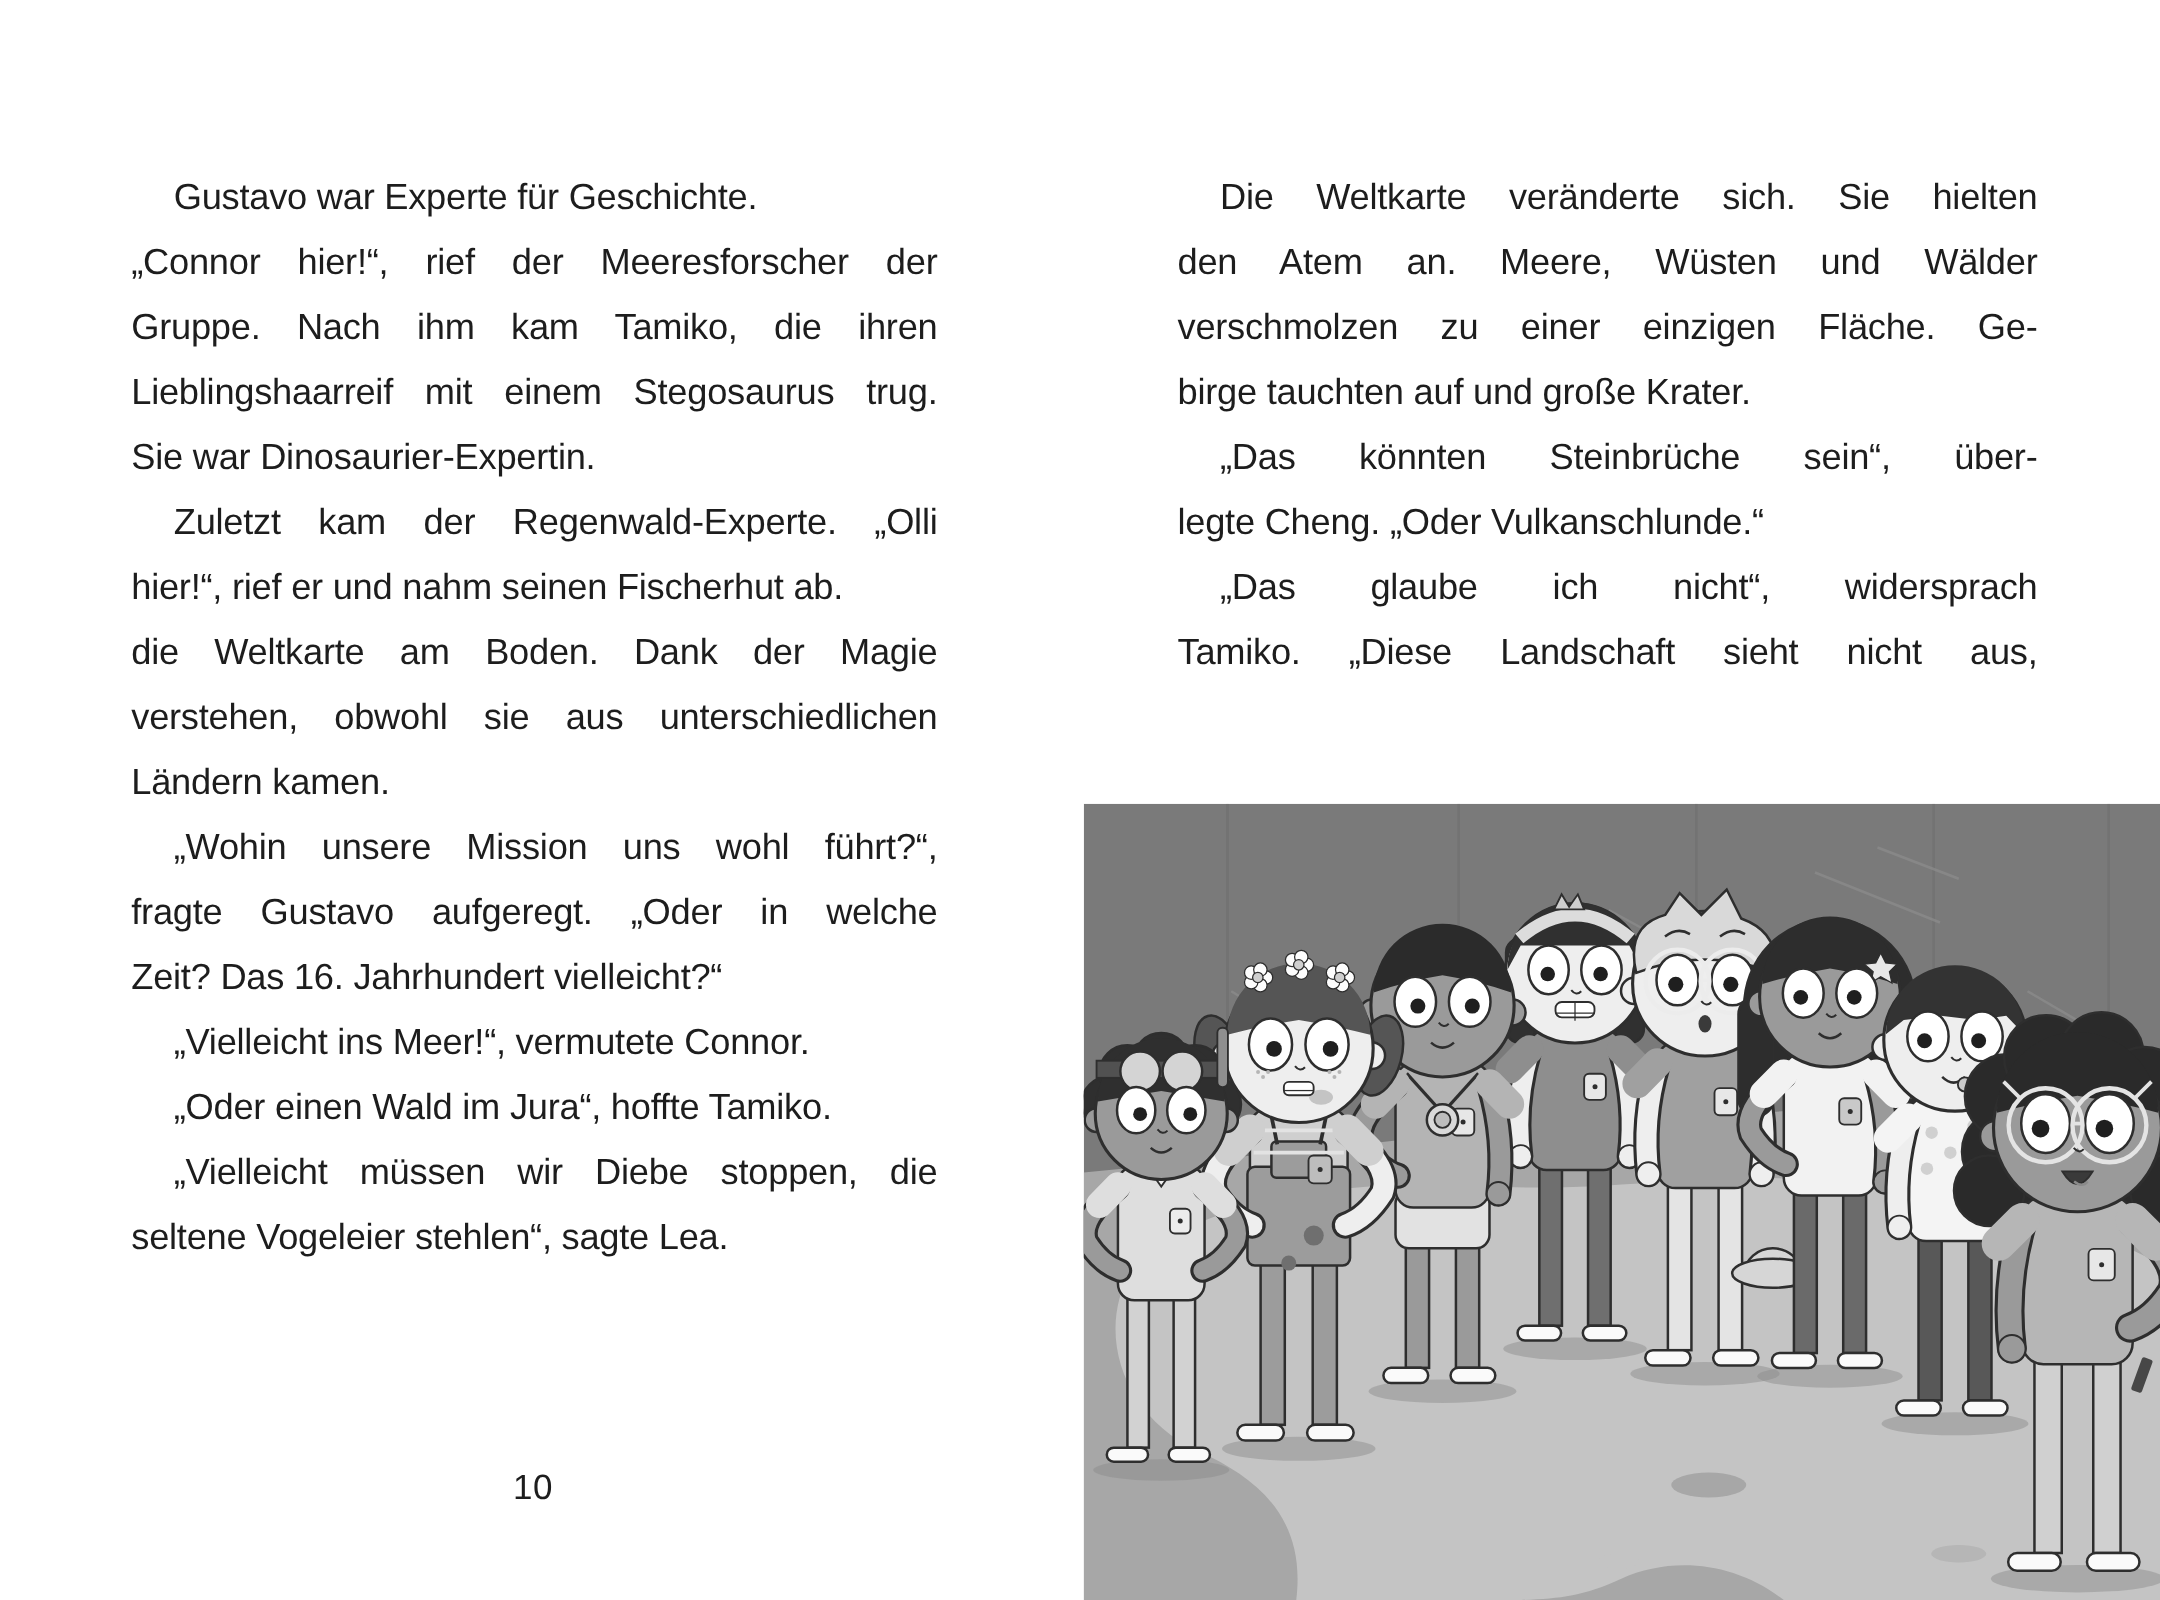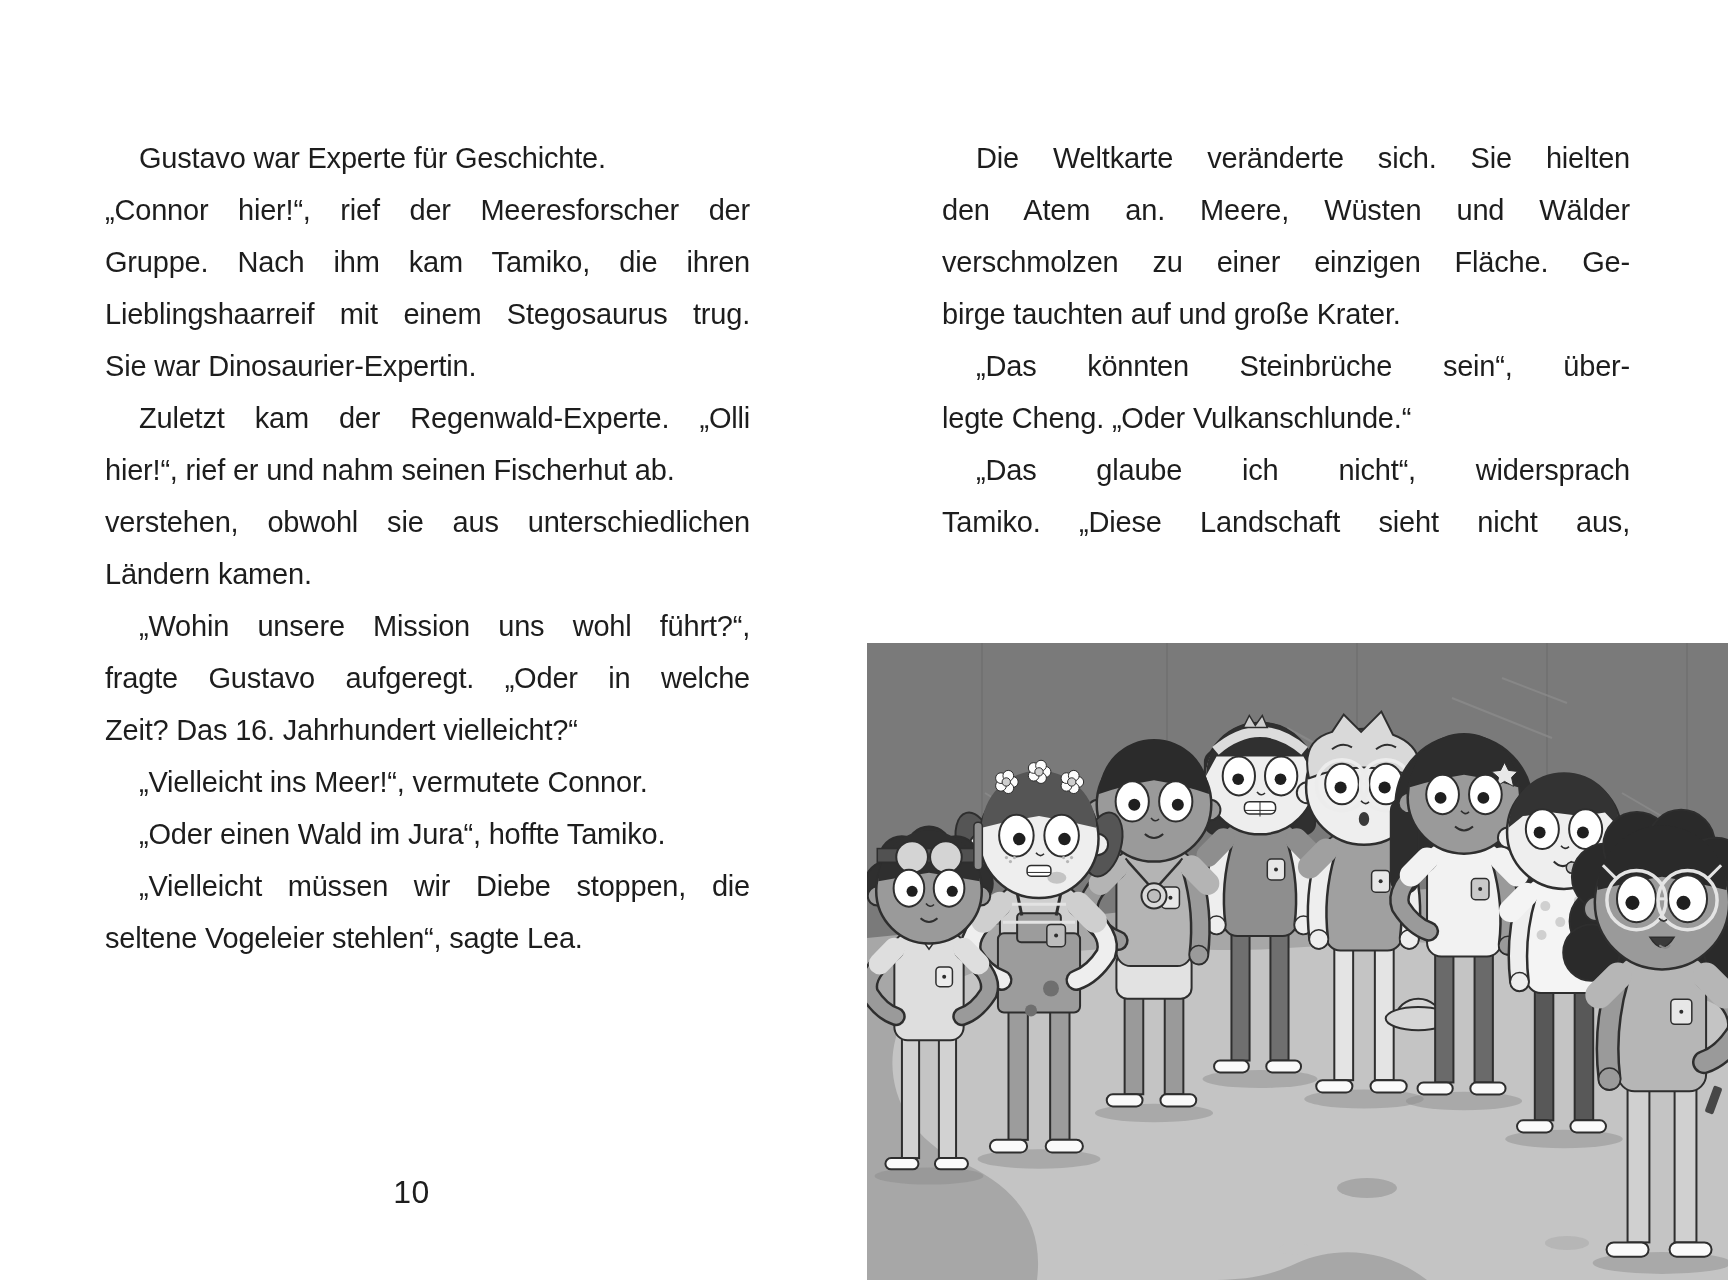--- a/index.html
+++ b/index.html
@@ -4,22 +4,22 @@
 <style>
   html,body{margin:0;padding:0;background:#9a9a9a;}
   .spread{position:relative;width:1728px;height:1280px;background:#ffffff;overflow:hidden;
           font-family:"Liberation Sans",sans-serif;}
   .text-block{position:absolute;top:132px;font-size:29px;line-height:52px;letter-spacing:-0.2px;}
   .text-block.left{left:105px;width:645px;}
   .text-block.right{left:926px;width:688px;margin-left:16px;}
   .line{height:52px;white-space:normal;}
   .line.justify{text-align:justify;text-align-last:justify;}
   .line.indent{text-indent:34px;}
-  .page-number{position:absolute;left:89px;width:645px;top:1174px;text-align:center;
-               font-size:32px;letter-spacing:0.5px;}
+  .page-number{position:absolute;left:104px;width:645px;top:1174px;text-align:center;
+               font-size:28px;letter-spacing:0.5px;}
   .illustration{position:absolute;left:867px;top:643px;width:861px;height:637px;}
   .illustration svg{display:block;width:100%;height:100%;}
 </style>
 </head>
 <body>
 
 <div class="spread" style="color: rgb(29, 29, 29);">
 
   <div class="text-block left">
 
@@ -31,20 +31,21 @@
 
       <div class="line justify">Lieblingshaarreif mit einem Stegosaurus trug.</div>
 
       <div class="line">Sie war Dinosaurier-Expertin.</div>
 
       <div class="line indent justify">Zuletzt kam der Regenwald-Experte. „Olli</div>
 
       <div class="line">hier!“, rief er und nahm seinen Fischerhut ab.</div>
 
 
+      <div class="line justify">die Weltkarte am Boden. Dank der Magie</div>
 
 
       <div class="line justify">verstehen, obwohl sie aus unterschiedlichen</div>
 
       <div class="line">Ländern kamen.</div>
 
       <div class="line indent justify">„Wohin unsere Mission uns wohl führt?“,</div>
 
       <div class="line justify">fragte Gustavo aufgeregt. „Oder in welche</div>
 

